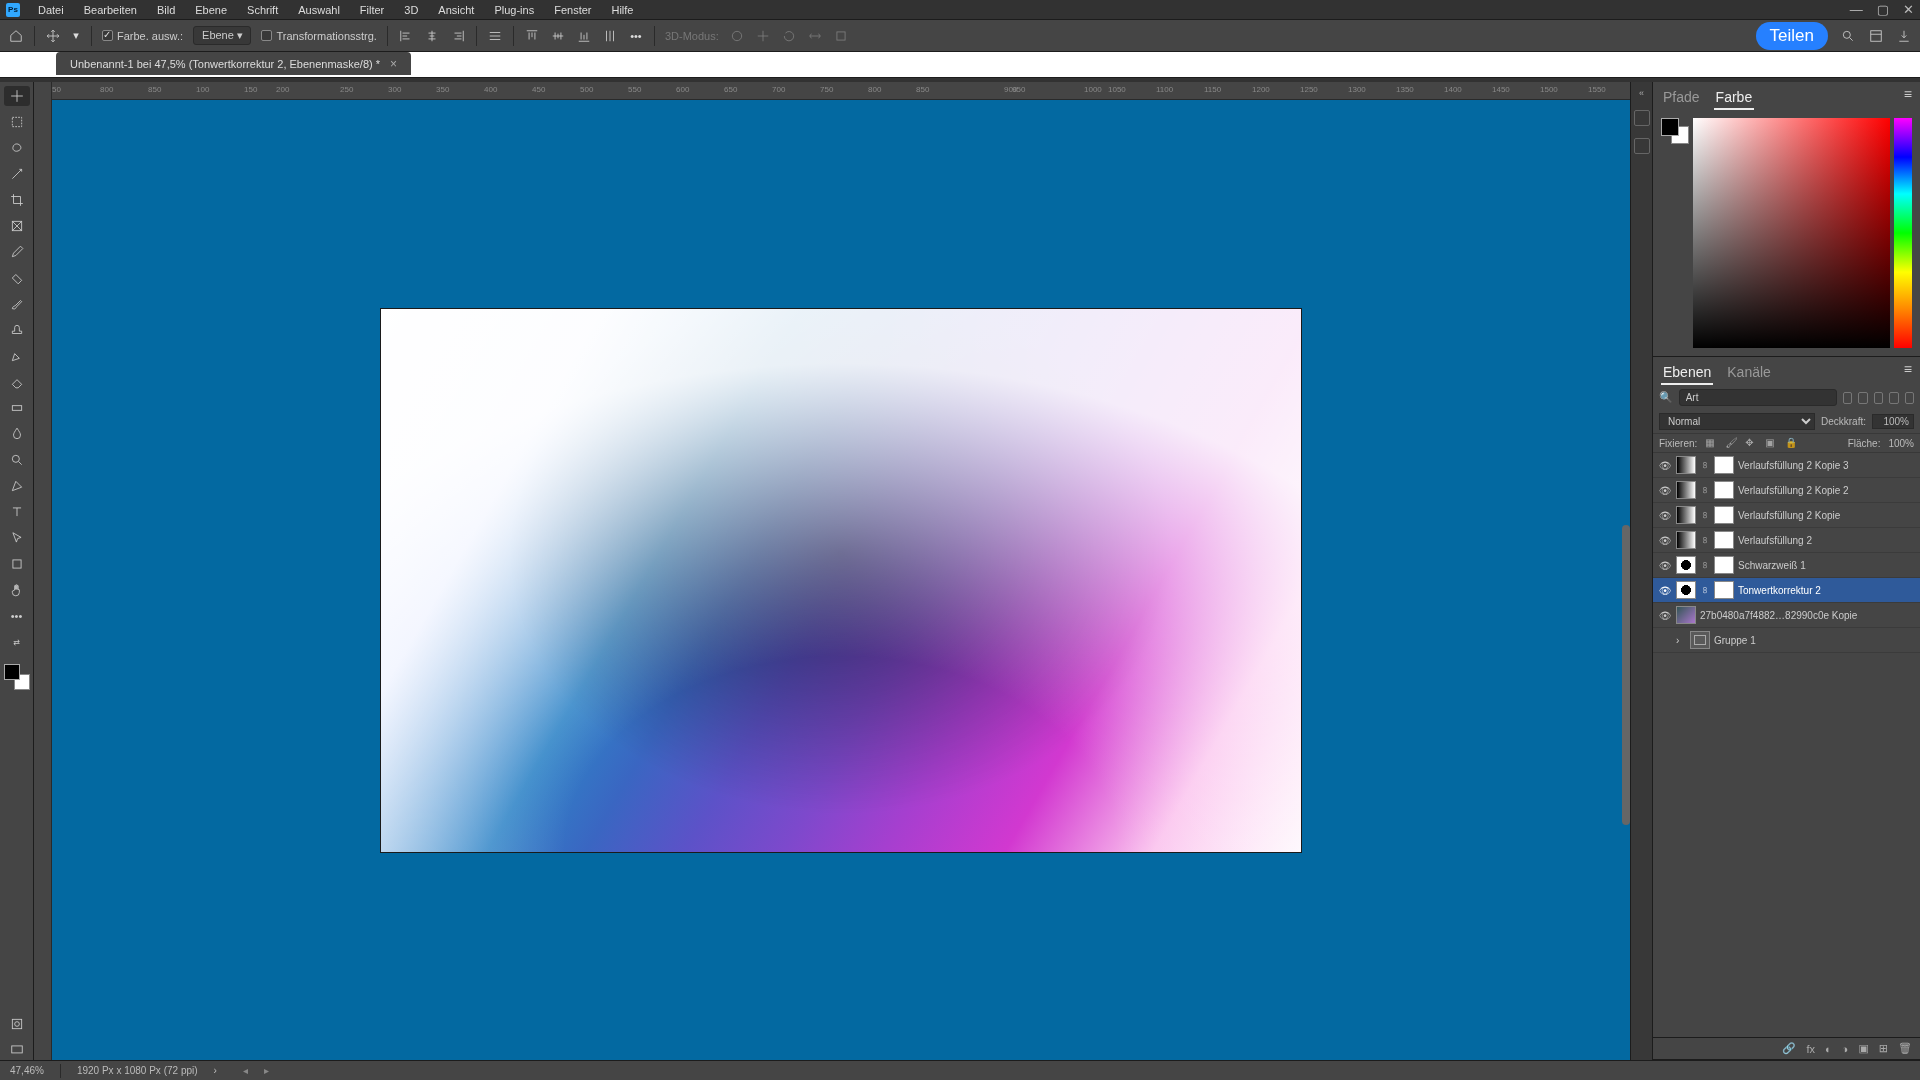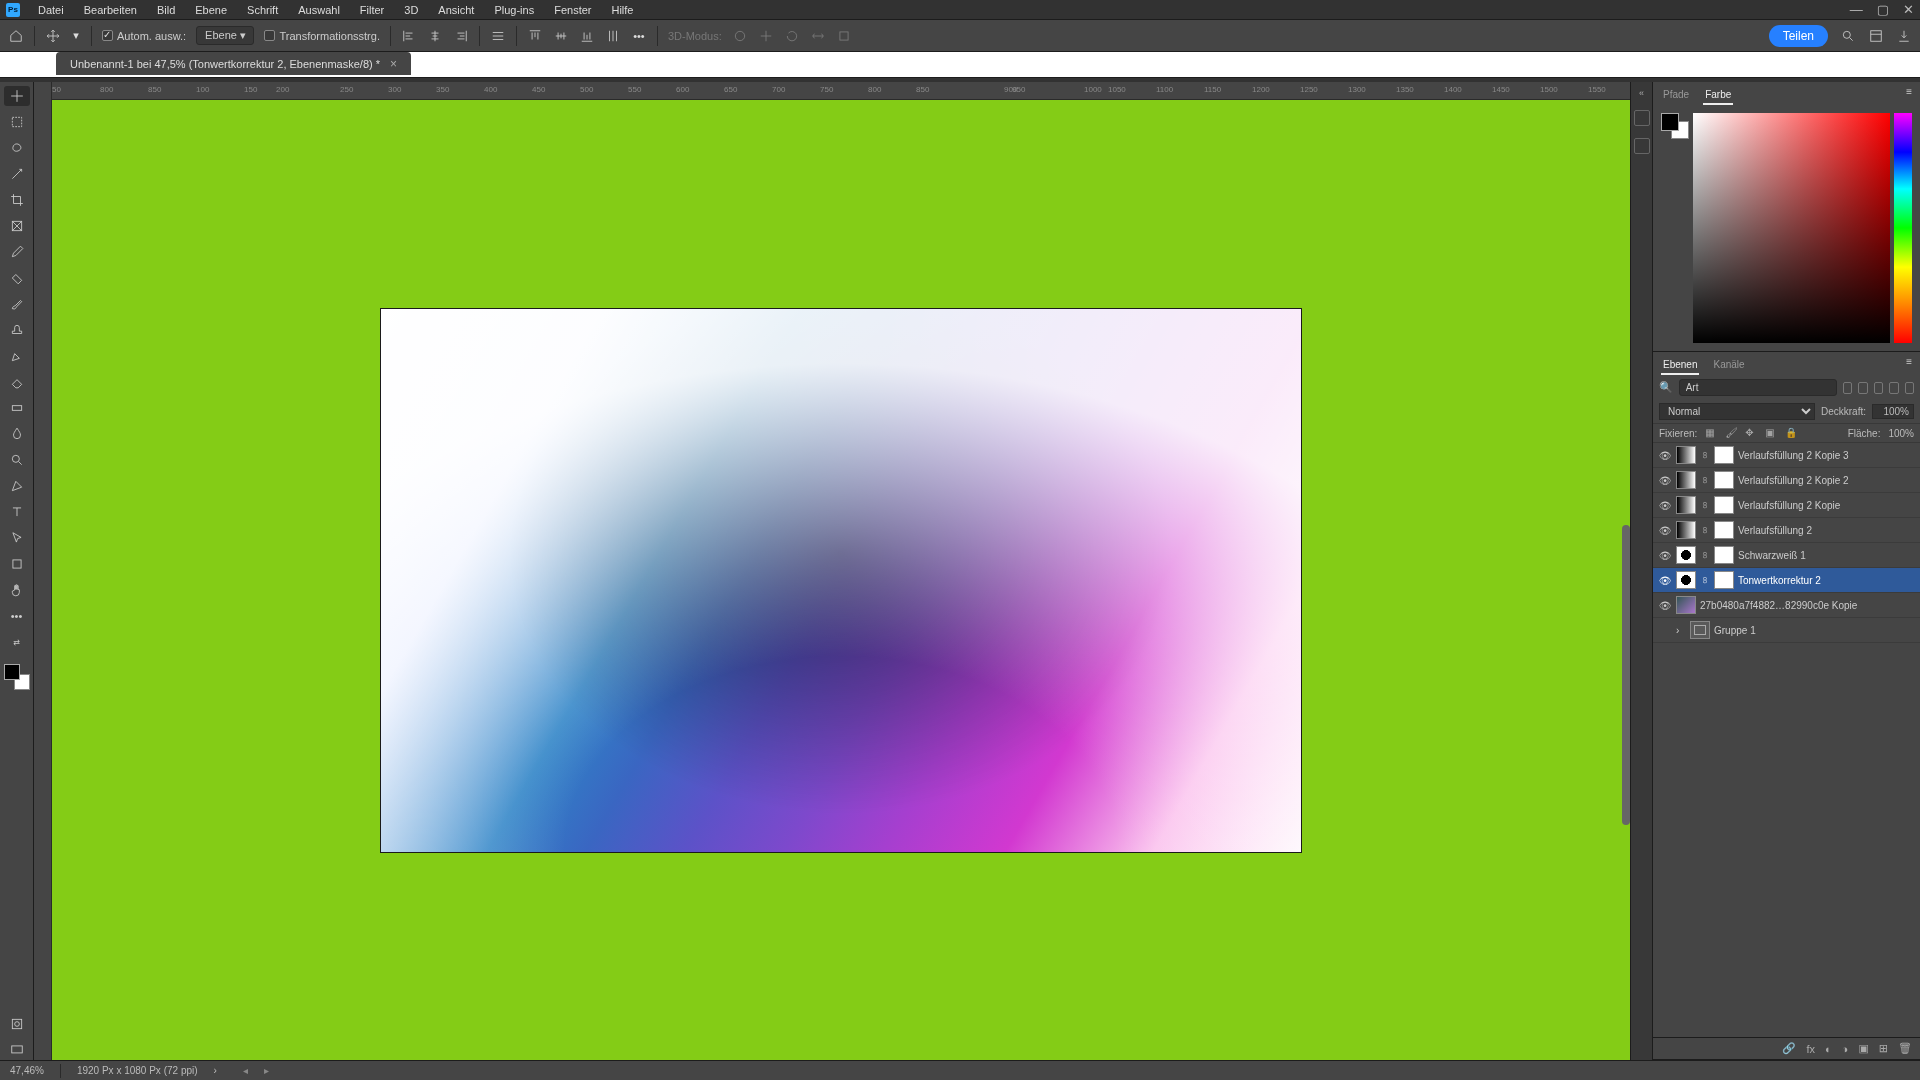--- a/index.html
+++ b/index.html
@@ -13,54 +13,54 @@
 
 
 .optbar { height: 32px; background: #454545; display: flex; align-items: center; padding: 0 8px; gap: 10px; border-bottom: 1px solid #1c1c1c; }
 .optbar .icon { width:16px; height:16px; display:flex; align-items:center; justify-content:center; color:#ddd; }
 .optbar .sep { width:1px; height:20px; background:#2a2a2a; }
 .optbar .pill { background:#383838; padding:2px 8px; border-radius:3px; color:#ccc; font-size:11px; border:1px solid #2a2a2a; }
 .optbar .check { display:flex; align-items:center; gap:4px; font-size:11px; color:#ccc; }
 .optbar .check .box { width:11px; height:11px; border:1px solid #888; background:#383838; border-radius:2px; position:relative; }
 .optbar .check.checked .box::after { content:"✓"; position:absolute; font-size:10px; left:0; top:-2px; color:#ddd;}
 .optbar .right { margin-left:auto; display:flex; gap:12px; align-items:center; }
-.optbar .share { background:#2680ff; color:#fff; padding:4px 14px; border-radius:14px; font-size:12px; }
+.optbar .share { background:#2680ff; color:#fff; padding:4px 14px; border-radius:14px; font-size:17px; }
 
 
 .tabrow { height: 26px; background: #ffffff; display:flex; align-items:flex-start; padding-left:56px; border-bottom:1px solid #1c1c1c; }
 .doc-tab { background:#454545; color:#ddd; font-size:11px; padding:5px 14px 4px 14px; border-top-left-radius:4px; border-top-right-radius:4px; display:flex; align-items:center; gap:10px; }
 .doc-tab .close { color:#aaa; font-size:12px; }
 
 
 .workspace { position:absolute; top:82px; bottom:20px; left:0; right:0; display:flex; }
 .tools { width:34px; background:#454545; border-right:1px solid #1c1c1c; display:flex; flex-direction:column; align-items:center; padding-top:4px; gap:6px; }
 .tools .tool { width:26px; height:20px; display:flex; align-items:center; justify-content:center; color:#ccc; border-radius:3px; }
 .tools .tool.sel { background:#2d2d2d; }
 .tools .swatches { margin-top:6px; position:relative; width:26px; height:26px; }
 .tools .swatches .fg { position:absolute; top:0; left:0; width:16px; height:16px; background:#000; border:1px solid #aaa; }
 .tools .swatches .bg { position:absolute; bottom:0; right:0; width:16px; height:16px; background:#fff; border:1px solid #888; }
 
 .vruler { width:18px; background:#454545; border-right:1px solid #2a2a2a; position:relative; }
 
-.canvasarea { flex:1; background:#84cc16; position:relative; overflow:hidden; }
+.canvasarea { flex:1; background:#0369a1; position:relative; overflow:hidden; }
 .hruler { height:18px; background:#454545; border-bottom:1px solid #2a2a2a; position:relative; display:flex; }
 .hruler .tick { position:absolute; top:3px; font-size:8px; color:#888; }
 
 .viewport { position:absolute; top:18px; left:0; right:0; bottom:0; display:flex; align-items:center; justify-content:center; }
 .doc { width:920px; height:543px; background:linear-gradient(120deg,#fbfbff 0%,#e6ecff 18%,#2f84c7 34%,#3a66c2 42%,#5c52c8 50%,#7d49cc 58%,#a53fcf 66%,#d238d0 76%,#fbc4ee 88%,#fef4fb 100%); position:relative; box-shadow:0 0 0 1px #1a1a1a; }
 .doc::before{ content:""; position:absolute; inset:0; background:radial-gradient(ellipse 60% 80% at 50% 45%, rgba(0,0,0,0.5) 0%, rgba(0,0,0,0.25) 32%, rgba(0,0,0,0) 60%); mix-blend-mode:multiply; }
 .doc::after{ content:""; position:absolute; inset:0; background:radial-gradient(ellipse 75% 90% at 50% 100%, rgba(255,255,255,0) 40%, rgba(255,255,255,0.9) 100%); }
 
 .collapse-strip { width:22px; background:#383838; border-left:1px solid #1c1c1c; display:flex; flex-direction:column; align-items:center; padding-top:6px; gap:12px; }
 .collapse-strip .cicon { width:16px; height:16px; border:1px solid #666; border-radius:2px; }
 
 
 .rightcol { width:268px; background:#454545; border-left:1px solid #1c1c1c; display:flex; flex-direction:column; }
 .panel { border-bottom:1px solid #1c1c1c; }
-.panel .tabs { display:flex; padding:4px 8px 0 8px; gap:12px; font-size:10px; }
+.panel .tabs { display:flex; padding:4px 8px 0 8px; gap:12px; font-size:14px; }
 .ptab { color:#999; padding:3px 2px; }
 .ptab.active { color:#eee; border-bottom:2px solid #eee; }
 .panel .body { padding:8px; }
 
 .color-picker { display:flex; gap:4px; }
 .color-picker .current { width:28px; height:26px; position:relative; }
 .color-picker .current .fg { position:absolute; top:0; left:0; width:18px; height:18px; background:#000; border:1px solid #aaa; }
 .color-picker .current .bg { position:absolute; bottom:0; right:0; width:18px; height:18px; background:#fff; border:1px solid #888; }
 .color-picker .field { flex:1; height:230px; background:linear-gradient(to right,#fff,#f00); position:relative; }
 .color-picker .field::after { content:""; position:absolute; inset:0; background:linear-gradient(to top,#000,transparent); }
@@ -134,21 +134,21 @@
   <span class="sep"></span>
   <span class="icon">
       <svg viewBox="0 0 24 24">
         <path d="M12 2v20M2 12h20M5 9l-3 3 3 3M19 9l3 3-3 3M9 5l3-3 3 3M9 19l3 3 3-3"></path>
       </svg>
     </span>
   <span class="icon" style="width:10px;">▾</span>
   <span class="sep"></span>
   <label class="check checked">
       <span class="box"></span>
-      <span>Autom. ausw.:</span>
+      <span>Farbe. ausw.:</span>
     </label>
   <span class="pill"><span>Ebene</span> ▾</span>
   <label class="check">
       <span class="box"></span>
       <span>Transformationsstrg.</span>
     </label>
   <span class="sep"></span>
   <span class="icon">
       <svg viewBox="0 0 24 24">
         <path d="M3 3v18M6 7h12M6 12h8M6 17h12"></path>

